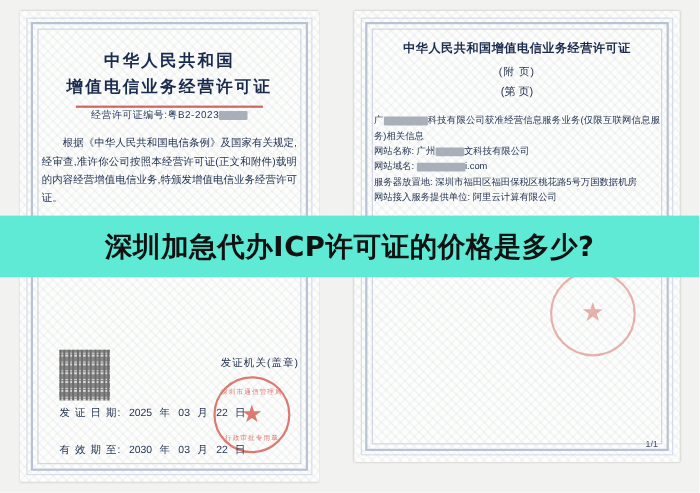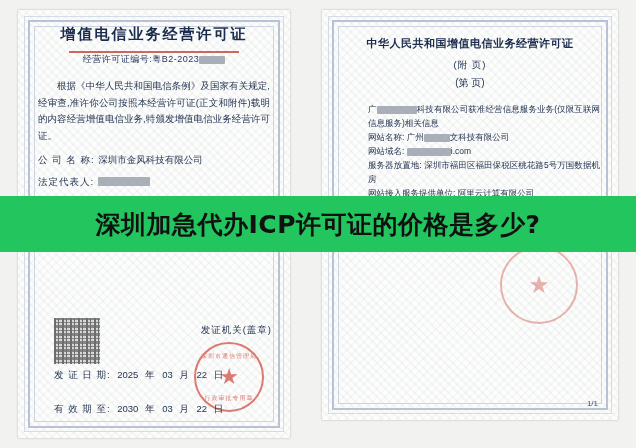--- a/index.html
+++ b/index.html
@@ -207,21 +207,20 @@
     font-size: 10px;
     margin-top: 4px;
     color: #243451;
   }
   .r-line {
     font-size: 8.5px;
     line-height: 1.65;
     margin: 0 4px;
     color: #243451;
     text-align: justify;
-    padding-left: 28px;
   }
   .r-block { margin-top: 12px; }
   .r-footer {
     position: absolute;
     right: 20px;
     bottom: 12px;
     font-size: 8px;
     color: #46506a;
   }
   .seal-right {
@@ -243,21 +242,21 @@
     line-height: 1;
   }
 
   
   #banner {
     position: absolute;
     left: 0;
     top: 196px;
     width: 636px;
     height: 56px;
-    background: #22c55e;
+    background: #5eead4;
     display: flex;
     align-items: center;
     justify-content: center;
   }
   #banner-text {
     font-family: "DejaVu Sans", sans-serif;
     font-weight: bold;
     font-size: 25px;
     color: #111111;
     letter-spacing: 0.5px;
@@ -266,20 +265,21 @@
 </style>
 </head>
 <body>
 
 <div id="page">
 
   <div class="sheet" id="sheet-left">
     <div class="sheet-inner"></div>
     <div class="content">
 
+      <div class="title-cn t-line1">中华人民共和国</div>
       <div class="title-cn t-line2">增值电信业务经营许可证</div>
       <div class="underline-red"></div>
 
       <div class="cert-no">
         <span>经营许可证编号</span><span>:</span><span>粤B2-2023</span><span class="redact" style="width:26px;height:8px;"></span>
       </div>
 
       <div class="body-cn">根据《中华人民共和国电信条例》及国家有关规定,经审查,准许你公司按照本经营许可证(正文和附件)载明的内容经营增值电信业务,特颁发增值电信业务经营许可证。</div>
 
       <div class="field-row">

